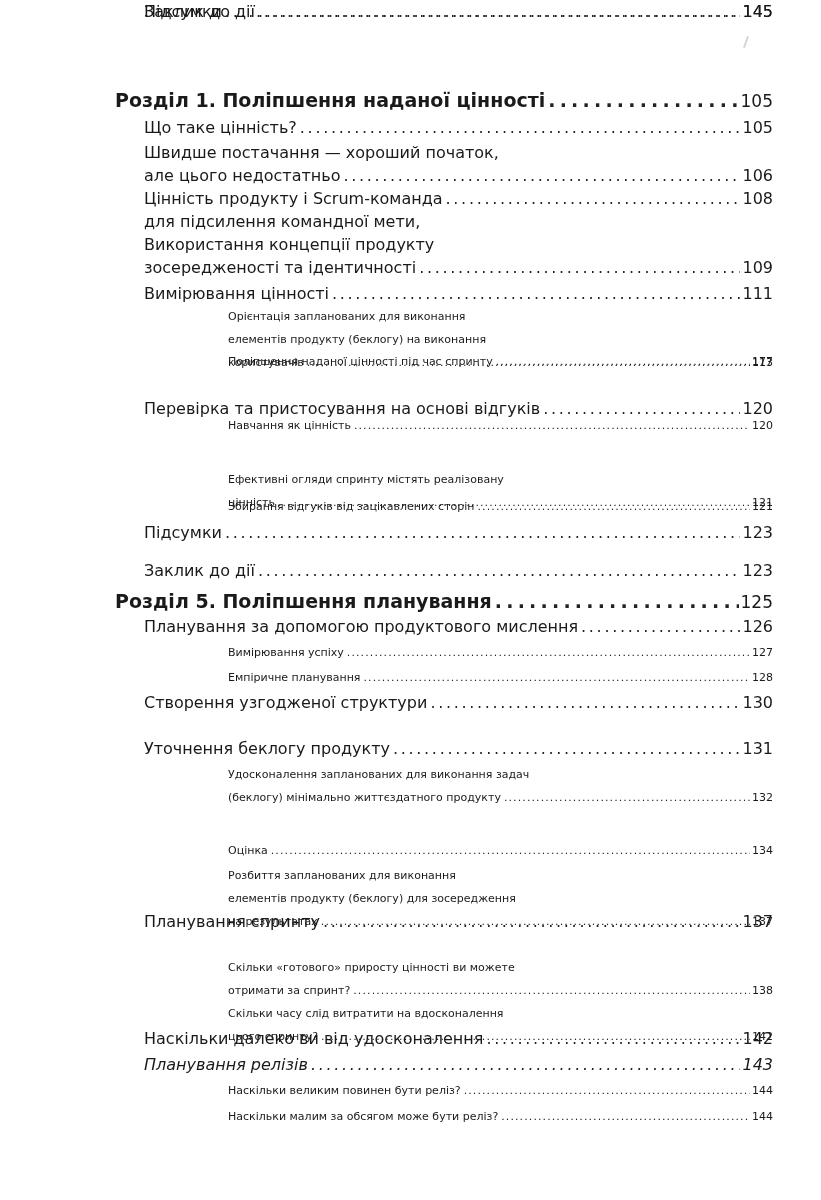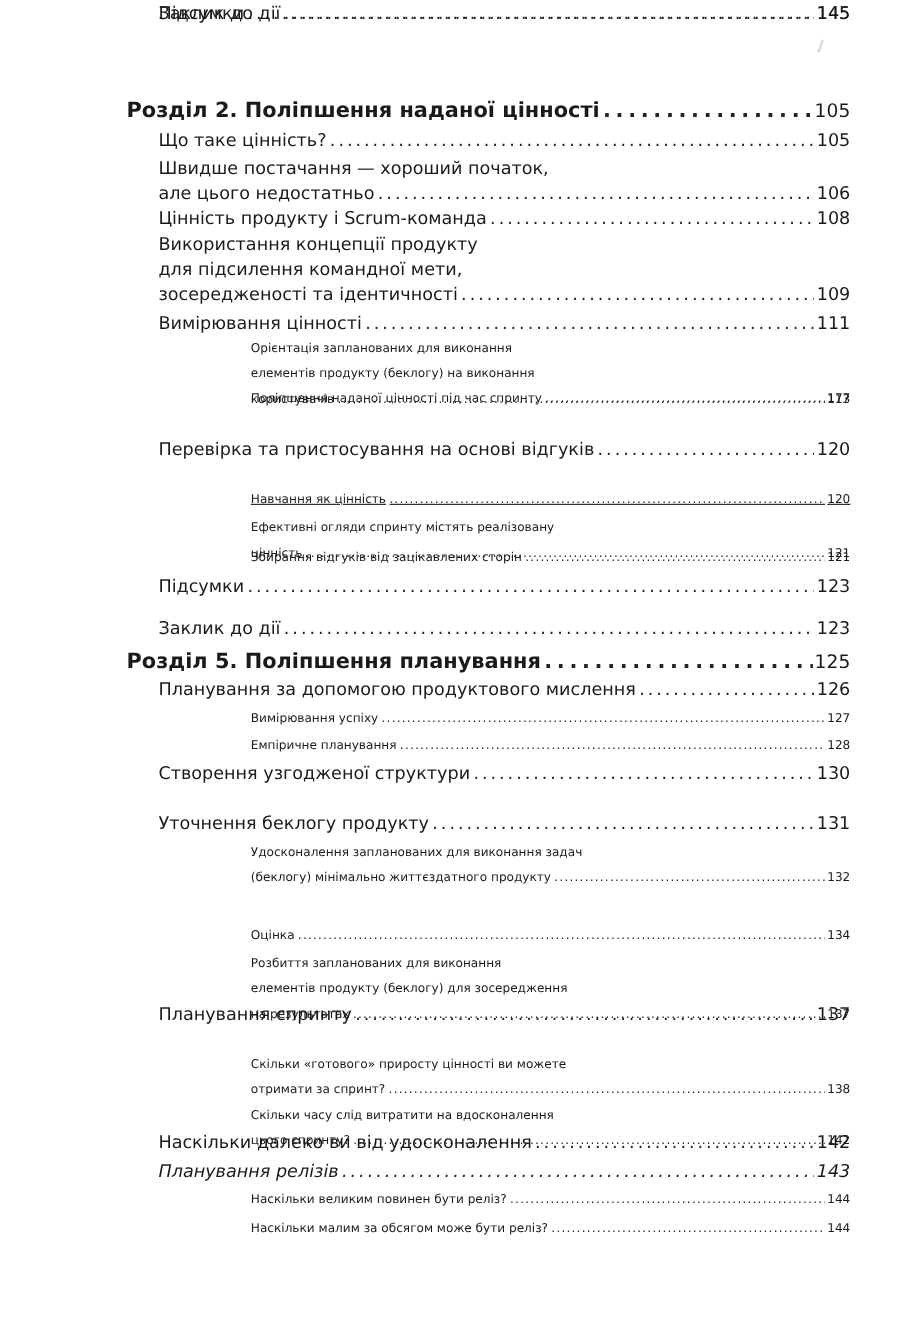--- a/index.html
+++ b/index.html
@@ -18,21 +18,21 @@
     .lvl2 { left: 228px; font-size: 11px; line-height: 23px; }
     .mark { position: absolute; left: 745px; top: 36px; width: 2px; height: 12px; background: #d6d6d6; transform: rotate(20deg); }
   </style>
 </head>
 <body>
 
 <div id="toc">
   <div class="mark"></div>
 <div class="entry lvl0" style="top: 88px;">
       <div class="line">
-        <span class="txt">Розділ 2. Поліпшення наданої цінності</span>
+        <span class="txt">Розділ 1. Поліпшення наданої цінності</span>
         <span class="dots"></span>
         <span class="pg">105</span>
       </div>
     </div>
     <div class="entry lvl1" style="top: 116px;">
       <div class="line">
         <span class="txt">Що таке цінність?</span>
         <span class="dots"></span>
         <span class="pg">105</span>
       </div>
@@ -46,22 +46,22 @@
       </div>
     </div>
     <div class="entry lvl1" style="top: 187px;">
       <div class="line">
         <span class="txt">Цінність продукту і Scrum-команда</span>
         <span class="dots"></span>
         <span class="pg">108</span>
       </div>
     </div>
     <div class="entry lvl1" style="top: 210px;">
+      <span class="pre">для підсилення командної мети,</span>
       <span class="pre">Використання концепції продукту</span>
-      <span class="pre">для підсилення командної мети,</span>
       <div class="line">
         <span class="txt">зосередженості та ідентичності</span>
         <span class="dots"></span>
         <span class="pg">109</span>
       </div>
     </div>
     <div class="entry lvl1" style="top: 282px;">
       <div class="line">
         <span class="txt">Вимірювання цінності</span>
         <span class="dots"></span>
@@ -84,21 +84,21 @@
         <span class="pg">177</span>
       </div>
     </div>
     <div class="entry lvl1" style="top: 397px;">
       <div class="line">
         <span class="txt">Перевірка та пристосування на основі відгуків</span>
         <span class="dots"></span>
         <span class="pg">120</span>
       </div>
     </div>
-    <div class="entry lvl2" style="top: 442px; text-decoration: underline;">
+    <div class="entry lvl2" style="top: 414px;">
       <div class="line">
         <span class="txt">Навчання як цінність</span>
         <span class="dots"></span>
         <span class="pg">120</span>
       </div>
     </div>
     <div class="entry lvl2" style="top: 468px;">
       <span class="pre">Ефективні огляди спринту містять реалізовану</span>
       <div class="line">
         <span class="txt">цінність</span>

